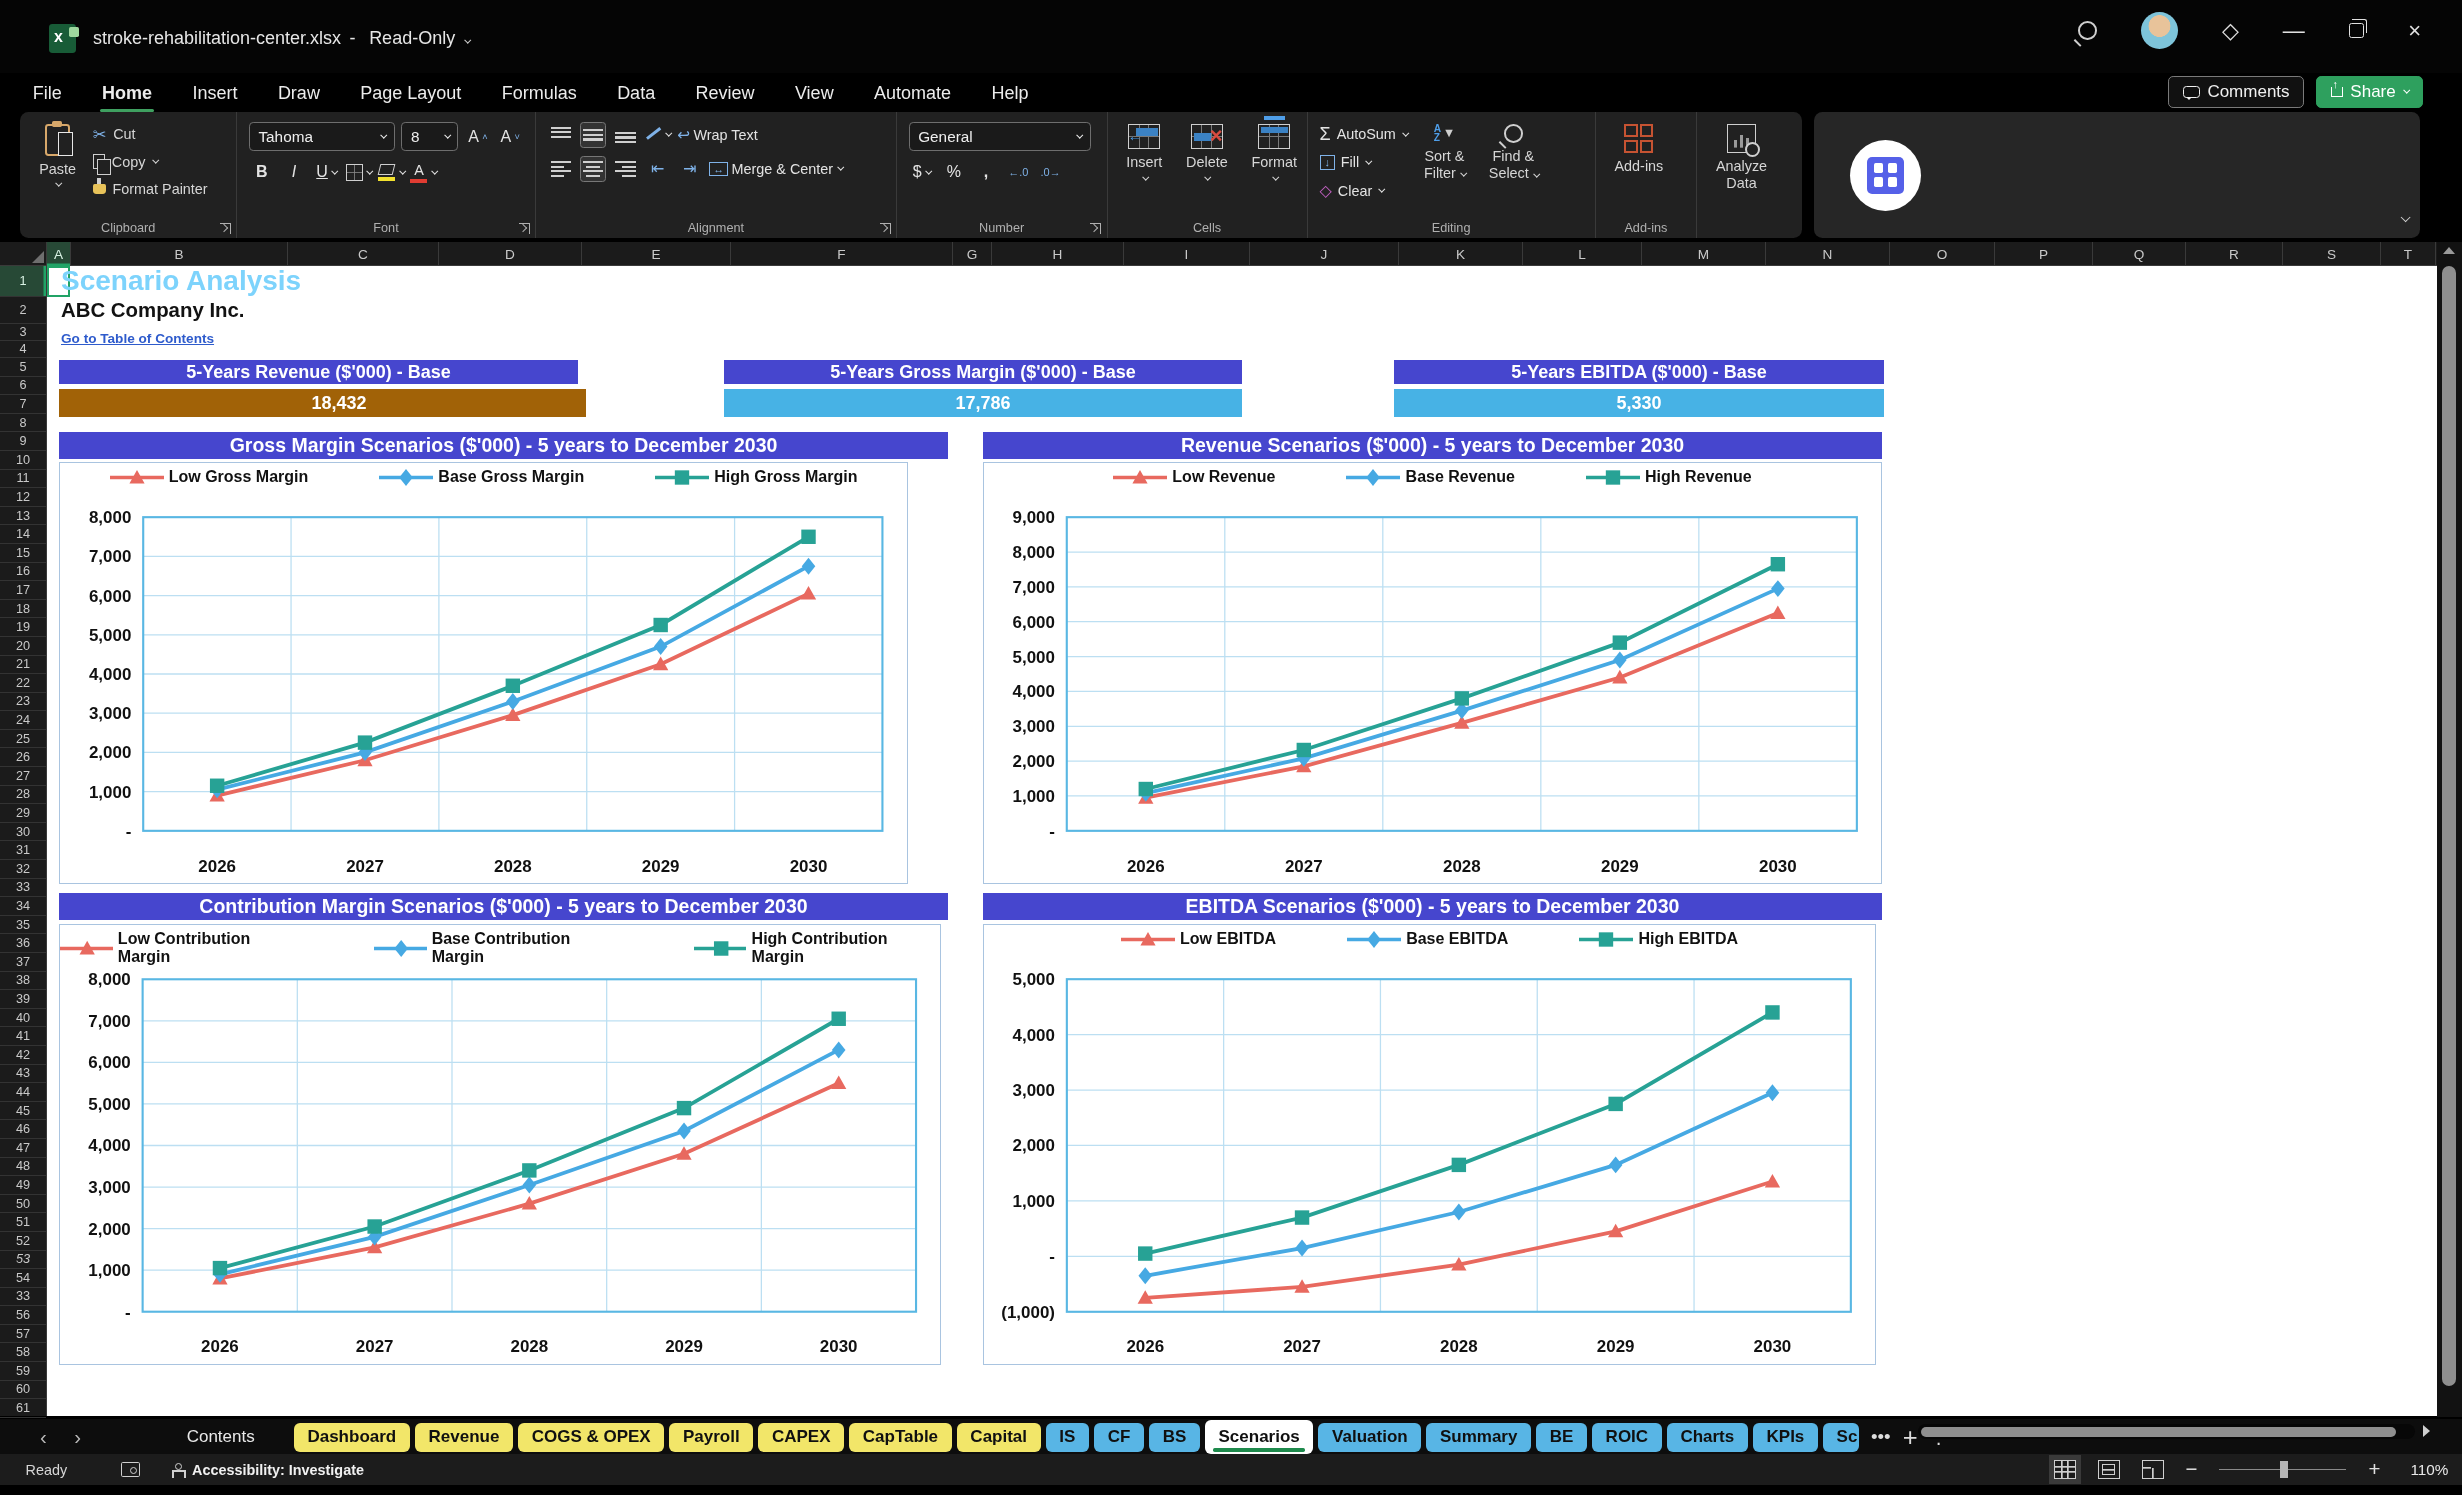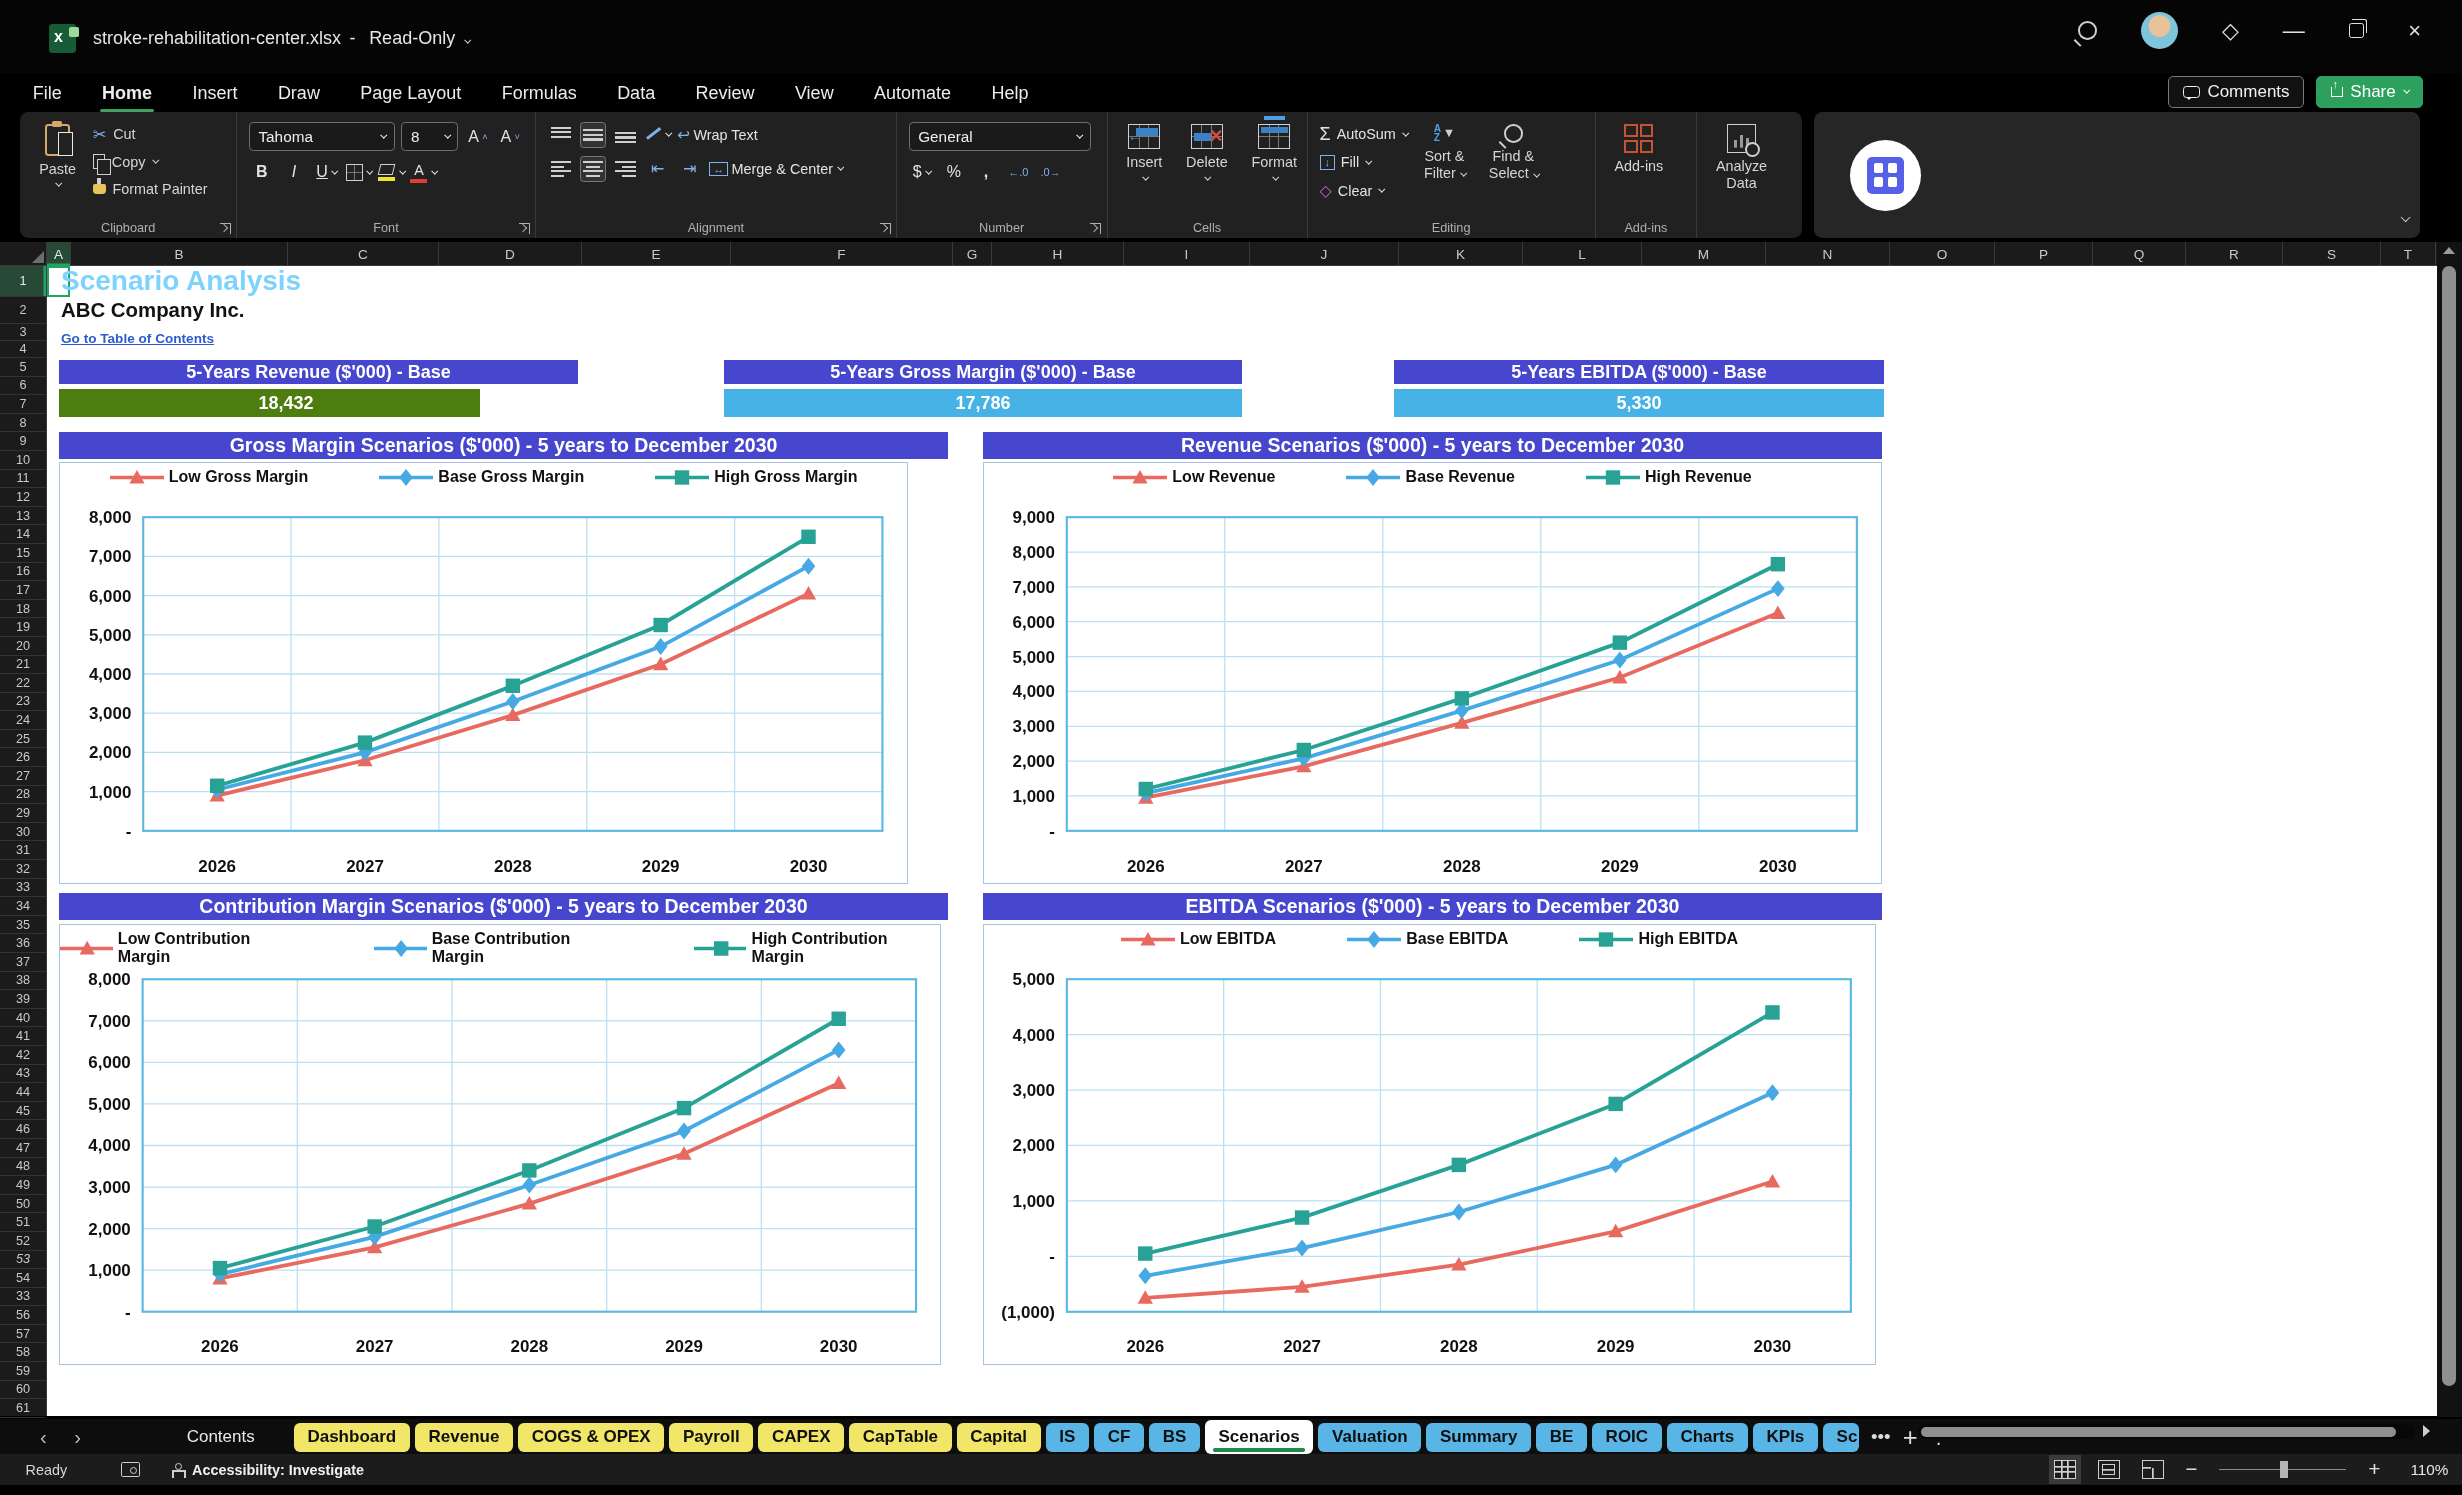--- a/index.html
+++ b/index.html
@@ -577,21 +577,21 @@
       <div class="row-h" style="height: 18.6px; flex: 0 0 auto;">61</div>
     </div>
   <div class="sheet"></div>
   <div class="sel-outline"></div>
 
   <div class="sheet-title">Scenario Analysis</div>
   <div class="sheet-company">ABC Company Inc.</div>
   <div class="sheet-link">Go to Table of Contents</div>
   <div>
       <div class="kpi-label" style="left: 59px; top: 360px; width: 519px; background: rgb(70, 70, 206);">5-Years Revenue ($'000) - Base</div>
-      <div class="kpi-value" style="left: 59px; top: 389px; width: 421px; background: #4d7c0f; padding-left: 33px;">18,432</div>
+      <div class="kpi-value" style="left: 59px; top: 389px; width: 527px; background: #a16207; padding-left: 33px;">18,432</div>
       <div class="kpi-label" style="left: 724px; top: 360px; width: 518px; background: rgb(70, 70, 206);">5-Years Gross Margin ($'000) - Base</div>
       <div class="kpi-value" style="left: 724px; top: 389px; width: 518px; background: rgb(71, 178, 229);">17,786</div>
       <div class="kpi-label" style="left: 1394px; top: 360px; width: 490px; background: rgb(70, 70, 206);">5-Years EBITDA ($'000) - Base</div>
       <div class="kpi-value" style="left: 1394px; top: 389px; width: 490px; background: rgb(71, 178, 229);">5,330</div>
     </div>
 
   <div>
     <div class="chart-title" style="left: 59px; top: 432px; width: 889px; background: rgb(70, 70, 206);">Gross Margin Scenarios ($'000) - 5 years to December 2030</div>
     <div class="chart-box" style="left:59px; top:462px; width:849px; height:422px;">
       <div class="legend">

